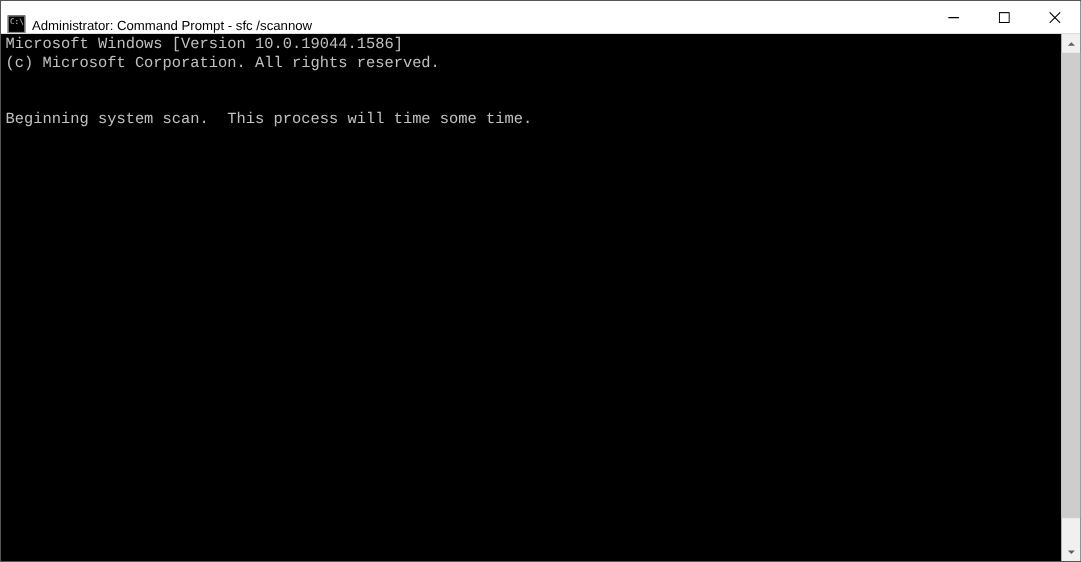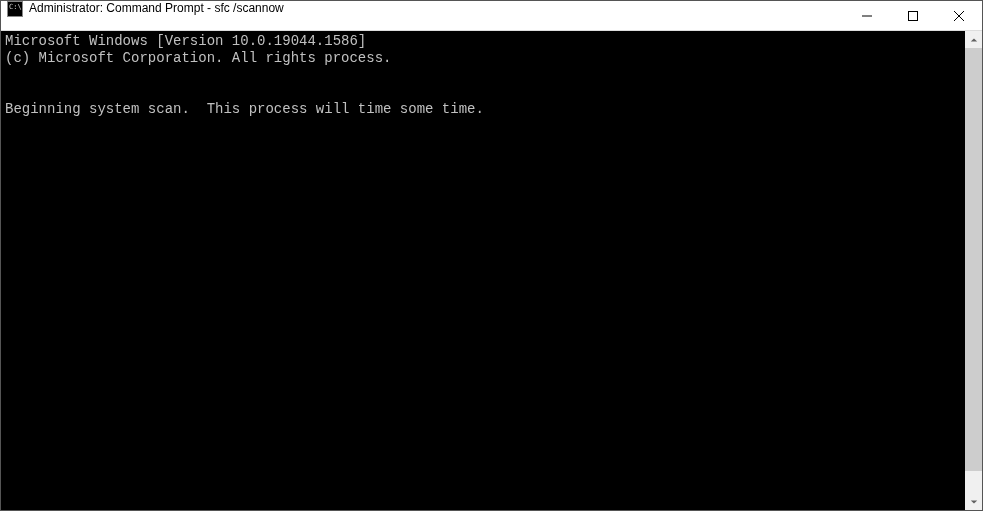--- a/index.html
+++ b/index.html
@@ -20,21 +20,21 @@
       height: 511px;
       border: 1px solid #555;
       background: #fff;
       display: flex;
       flex-direction: column;
     }
     .titlebar {
       height: 30px;
       background: #fff;
       display: flex;
-      align-items: flex-start;
+      align-items: flex-end;
       padding-left: 6px;
       border-bottom: 1px solid #ddd;
     }
     .titlebar-icon {
       width: 16px;
       height: 16px;
       margin-right: 6px;
       display: inline-flex;
       align-items: center;
       justify-content: center;
@@ -155,21 +155,21 @@
         <svg viewBox="0 0 10 10">
             <line x1="0" y1="0" x2="10" y2="10"></line>
             <line x1="10" y1="0" x2="0" y2="10"></line>
           </svg>
       </button>
     </div>
   </div>
   <div class="terminal-area">
     <div class="terminal">
       <div class="terminal-line">Microsoft Windows [Version 10.0.19044.1586]</div>
-      <div class="terminal-line">(c) Microsoft Corporation. All rights process.</div>
+      <div class="terminal-line">(c) Microsoft Corporation. All rights reserved.</div>
       <div class="terminal-line"> </div>
       <div class="terminal-line"> </div>
       <div class="terminal-line">Beginning system scan.  This process will time some time.</div>
     </div>
     <div class="scrollbar">
       <div class="scroll-arrow">
         <svg viewBox="0 0 10 10">
             <path d="M1 7 L5 3 L9 7 Z"></path>
           </svg>
       </div>

